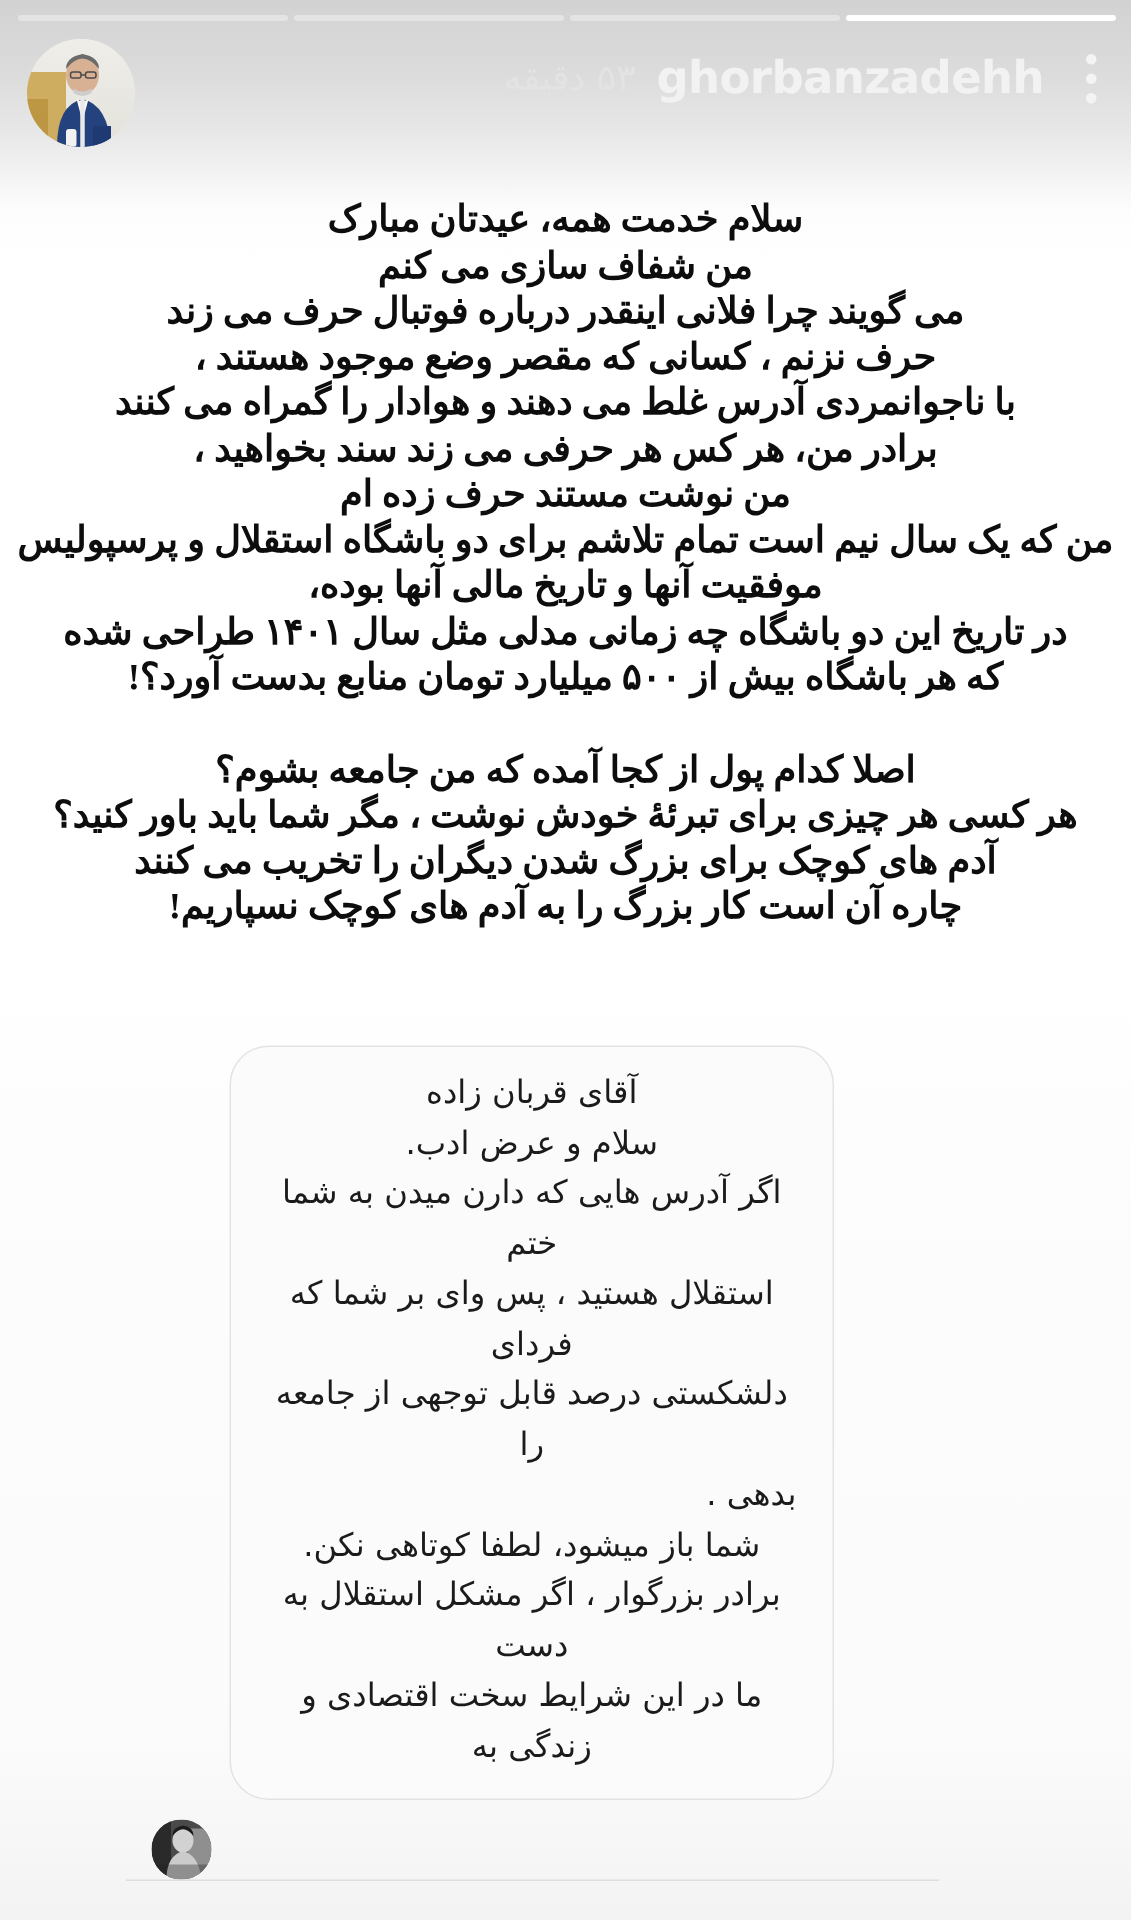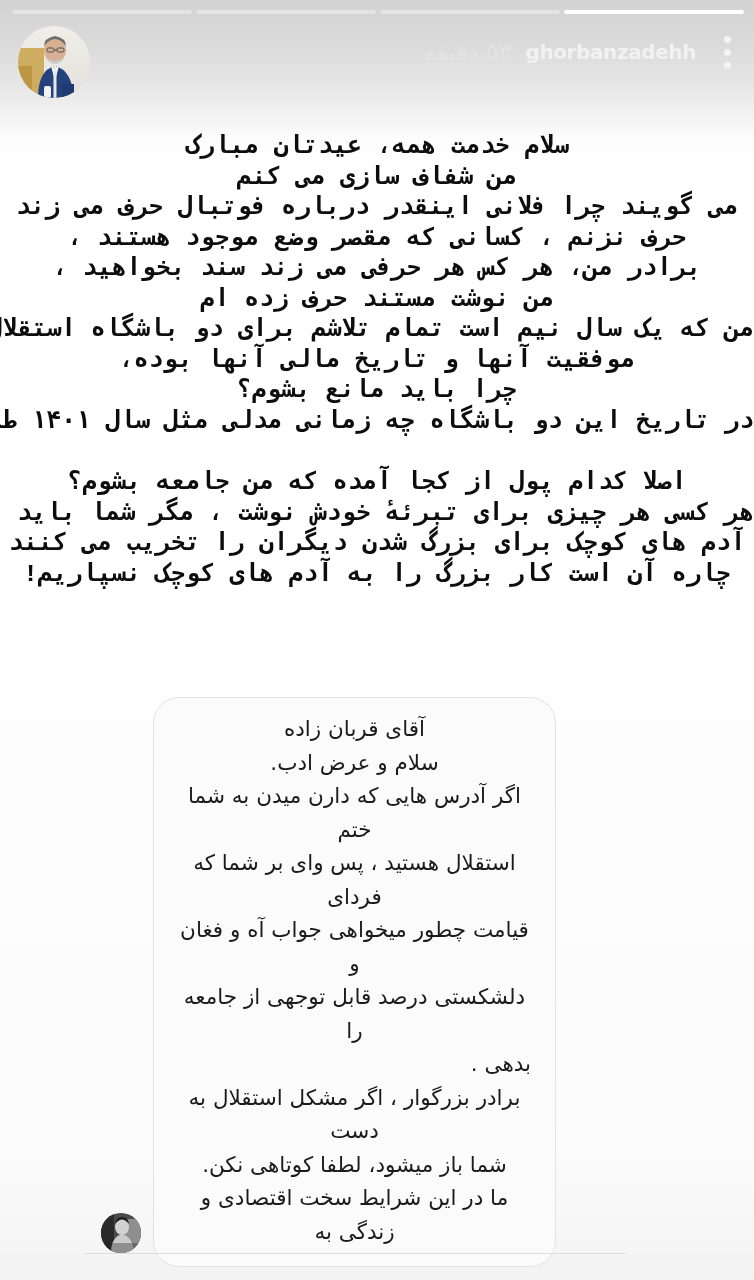--- a/index.html
+++ b/index.html
@@ -70,21 +70,21 @@
   }
   .time-label {
     color: #e3e3e3;
     font-size: 24px;
     font-weight: 500;
     direction: rtl;
     letter-spacing: 0px;
   }
   .username {
     color: #f2f2f2;
-    font-size: 20px;
+    font-size: 30px;
     font-weight: bold;
     letter-spacing: -0.4px;
   }
   .kebab-menu {
     width: 26px;
     height: 40px;
     display: flex;
     flex-direction: column;
     justify-content: center;
     align-items: center;
@@ -101,21 +101,21 @@
 
   
   .caption {
     position: absolute;
     top: 132px;
     left: 0;
     right: 0;
     text-align: center;
     direction: rtl;
     color: #0d0d0d;
-    font-family: Liberation Mono, monospace;
+    font-family: Liberation Serif, serif;
   }
   .cap-line {
     font-size: 24.5px;
     line-height: 30.5px;
     font-weight: 600;
     white-space: nowrap;
     letter-spacing: -0.2px;
   }
   .cap-gap { height: 31px; }
 
@@ -214,45 +214,45 @@
         <i></i>
       </span>
     </div>
   </div>
 
   <div class="caption">
     <div class="cap-line">سلام خدمت همه، عیدتان مبارک</div>
     <div class="cap-line">من شفاف سازی می کنم</div>
     <div class="cap-line">می گویند چرا فلانی اینقدر درباره فوتبال حرف می زند</div>
     <div class="cap-line">حرف نزنم ، کسانی که مقصر وضع موجود هستند ،</div>
+    <div class="cap-line">با ناجوانمردی آدرس غلط می دهند و هوادار را گمراه می کنند</div>
     <div class="cap-line">برادر من، هر کس هر حرفی می زند سند بخواهید ،</div>
     <div class="cap-line">من نوشت مستند حرف زده ام</div>
     <div class="cap-line">من که یک سال نیم است تمام تلاشم برای دو باشگاه استقلال و پرسپولیس</div>
     <div class="cap-line">موفقیت آنها و تاریخ مالی آنها بوده،</div>
-    <div class="cap-line">چرا باید مانع بشوم؟</div>
     <div class="cap-line">در تاریخ این دو باشگاه چه زمانی مدلی مثل سال ۱۴۰۱ طراحی شده</div>
+    <div class="cap-line">که هر باشگاه بیش از ۵۰۰ میلیارد تومان منابع بدست آورد؟!</div>
 
     <div class="cap-gap"></div>
 
     <div class="cap-line">اصلا کدام پول از کجا آمده که من جامعه بشوم؟</div>
     <div class="cap-line">هر کسی هر چیزی برای تبرئهٔ خودش نوشت ، مگر شما باید باور کنید؟</div>
     <div class="cap-line">آدم های کوچک برای بزرگ شدن دیگران را تخریب می کنند</div>
     <div class="cap-line">چاره آن است کار بزرگ را به آدم های کوچک نسپاریم!</div>
   </div>
 
   <div class="bubble">
     <div class="bubble-line center">آقای قربان زاده</div>
     <div class="bubble-line center">سلام و عرض ادب.</div>
     <div class="bubble-line center">اگر آدرس هایی که دارن میدن به شما  ختم</div>
     <div class="bubble-line center">استقلال هستید ، پس وای بر شما که فردای</div>
-    <div class="bubble-line center">قیامت چطور میخواهی جواب آه و فغان و</div>
     <div class="bubble-line center">دلشکستی درصد قابل توجهی از جامعه را</div>
     <div class="bubble-line right">بدهی .</div>
+    <div class="bubble-line center">شما باز میشود،  لطفا کوتاهی نکن.</div>
     <div class="bubble-line center">برادر بزرگوار ، اگر مشکل استقلال به دست</div>
-    <div class="bubble-line center">شما باز میشود،  لطفا کوتاهی نکن.</div>
     <div class="bubble-line center">ما در این شرایط سخت اقتصادی و زندگی به</div>
 
   </div>
 
   <div class="reply-avatar">
     <svg class="ra-art" viewBox="0 0 40 40" preserveAspectRatio="xMidYMid slice">
       <rect width="40" height="40" fill="#4a4a4a"></rect>
       <rect x="0" y="0" width="13" height="40" fill="#2a2a2a"></rect>
       <rect x="24" y="6" width="16" height="34" fill="#8f8f8f"></rect>
       <ellipse cx="21" cy="14" rx="7" ry="8" fill="#d6d2cc"></ellipse>

